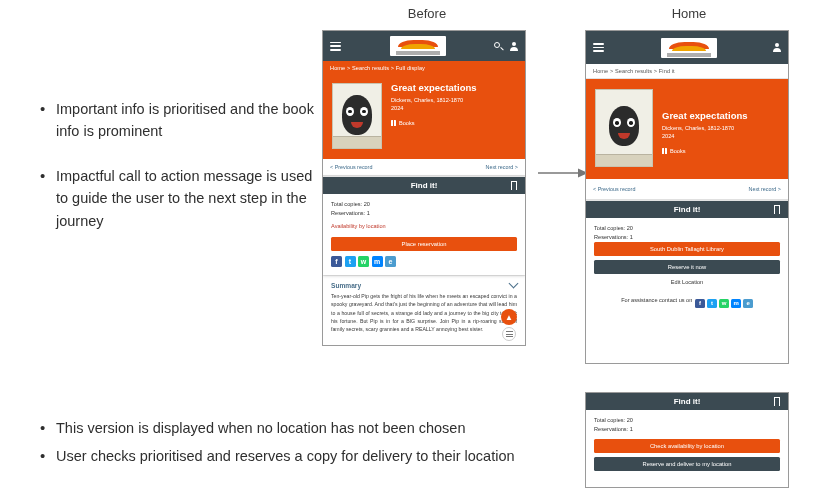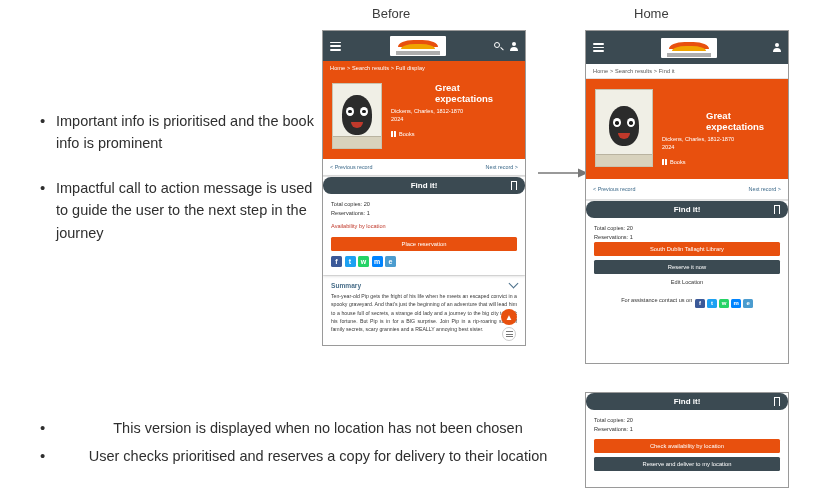--- a/index.html
+++ b/index.html
@@ -14,30 +14,31 @@
     font-family: "Liberation Sans", sans-serif;
     color: #222222;
     overflow: hidden;
   }
 
   
   .col-heading {
     position: absolute;
     font-size: 13px;
     color: #3c3c3c;
+    text-align: center;
     font-family: "Liberation Sans", sans-serif;
   }
   #heading-before { left: 372px; top: 6px; width: 110px; }
   #heading-after  { left: 634px; top: 6px; width: 110px; }
 
   
   .bullets {
     position: absolute;
     left: 40px;
-    top: 110px;
+    top: 98px;
     width: 280px;
     margin: 0;
     padding: 0;
     list-style: none;
   }
   .bullets li {
     position: relative;
     padding-left: 16px;
     margin-bottom: 22px;
     font-size: 14.5px;
@@ -62,21 +63,20 @@
     padding: 0;
     list-style: none;
   }
   .bullets-bottom li {
     position: relative;
     padding-left: 16px;
     margin-bottom: 7px;
     font-size: 14.5px;
     line-height: 1.45;
     color: #2f2f2f;
-    text-align: center;
   }
   .bullets-bottom li::before {
     content: "\2022";
     position: absolute;
     left: 0;
     top: -1px;
     font-size: 15px;
     color: #2f2f2f;
   }
 
@@ -296,21 +296,20 @@
     padding-left: 9px;
     color: #ffffff;
     flex: 1;
     min-width: 0;
   }
   .hero-title {
     font-size: 9.5px;
     font-weight: bold;
     line-height: 1.15;
     margin-bottom: 2px;
-    margin-left: 44px;
   }
   .hero-sub {
     font-size: 5.6px;
     line-height: 1.5;
   }
   .hero-format {
     margin-top: 7px;
     font-size: 5.6px;
     display: flex;
     align-items: center;
@@ -349,21 +348,20 @@
   .findit-header {
     background: #3b4a52;
     color: #ffffff;
     display: flex;
     align-items: center;
     justify-content: center;
     position: relative;
     height: 17px;
     font-size: 8px;
     font-weight: bold;
-    border-radius: 8px;
   }
   .findit-header .bookmark {
     position: absolute;
     right: 8px;
     top: 4px;
     width: 6px;
     height: 9px;
     border: 1.1px solid #ffffff;
     border-bottom: none;
     box-sizing: border-box;

